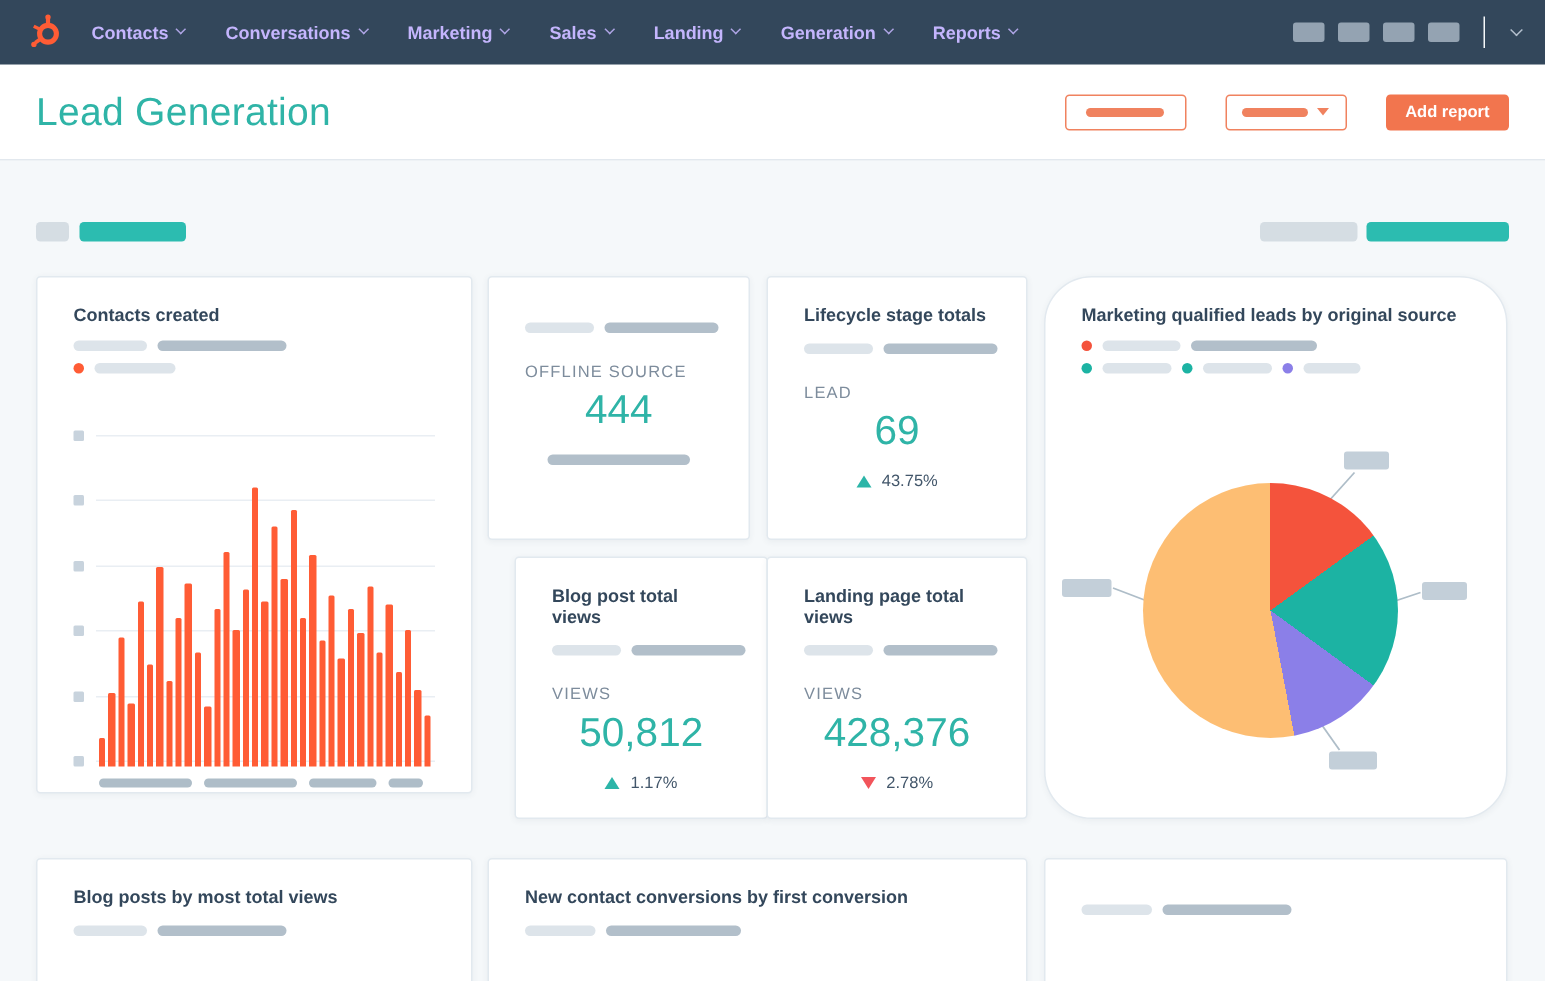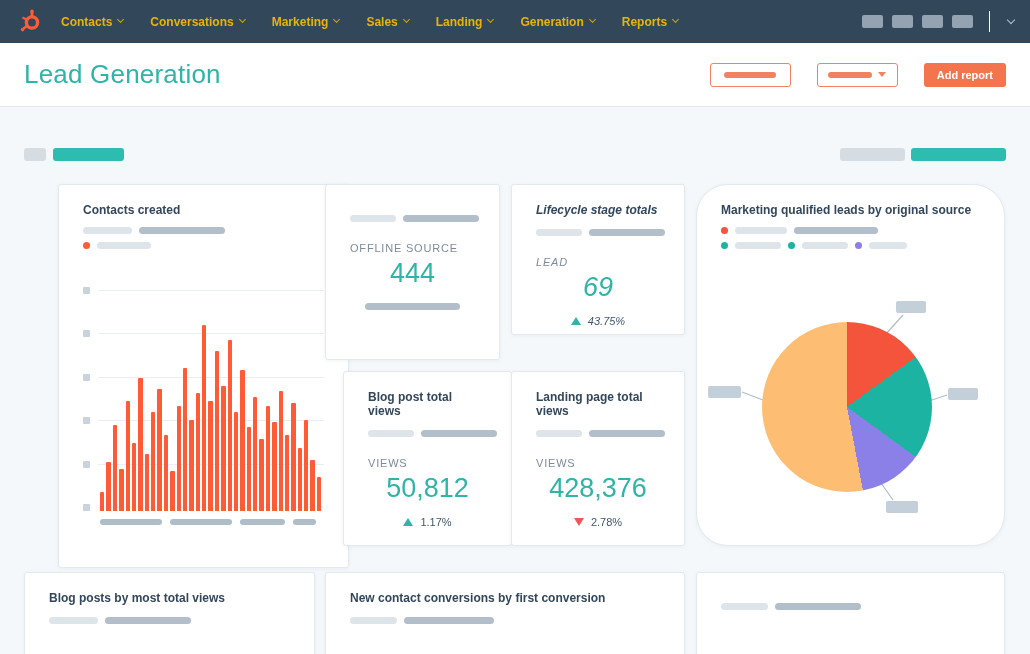--- a/index.html
+++ b/index.html
@@ -4,21 +4,21 @@
 <style>
   * { margin:0; padding:0; box-sizing:border-box; }
   body { font-family:"Liberation Sans", sans-serif; background:#e8ecf0; }
   .page { position:relative; width:1030px; height:654px; background:#f5f8fa; overflow:hidden; }
 
   
   .topnav { position:absolute; top:0; left:0; right:0; height:43px; background:#33475b;
             display:flex; align-items:center; padding:0 16px; z-index:5; }
   .logo { display:flex; align-items:center; margin-right:18px; cursor:pointer; }
   .nav-items { display:flex; gap:27px; align-items:center; }
-  .nav-item { display:flex; align-items:center; color:#eab308; font-size:12px; font-weight:600;
+  .nav-item { display:flex; align-items:center; color:#c4b5fd; font-size:12px; font-weight:600;
               cursor:pointer; text-decoration:none; white-space:nowrap; }
   .caret { display:inline-block; width:5px; height:5px; border-right:1.6px solid currentColor;
            border-bottom:1.6px solid currentColor; transform:rotate(45deg); margin-left:6px;
            position:relative; top:-2px; opacity:.85; }
   .nav-right { margin-left:auto; display:flex; align-items:center; gap:9px; }
   .nav-ph { width:21px; height:13px; background:#94a3b2; border-radius:2px; cursor:pointer; }
   .nav-divider { width:1px; height:21px; background:#f5f8fa; margin:0 7px; }
   .nav-right .caret { width:6px; height:6px; color:#cbd6e2; margin-left:2px; }
 
   
@@ -160,21 +160,21 @@
     <div class="fl-left">
       <span class="pill pill-gray" style="width:22px;"></span>
       <span class="pill pill-teal" style="width:71px;"></span>
     </div>
     <div class="fl-right">
       <span class="pill pill-gray" style="width:65px;"></span>
       <span class="pill pill-teal" style="width:95px;"></span>
     </div>
   </div>
 
-  <section class="card" style="left:24px; top:184px; width:291px; height:384px;margin-left:34px;">
+  <section class="card" style="left:24px; top:184px; width:291px; height:345px;">
     <div class="card-title">Contacts created</div>
     <div class="legend">
       <div class="legend-row">
         <span class="ph ph-light" style="width:49px;"></span>
         <span class="ph ph-dark" style="width:86px;"></span>
       </div>
       <div class="legend-row">
         <span class="dot" style="background:#ff5c35;"></span>
         <span class="ph ph-light" style="width:54px;"></span>
       </div>
@@ -257,21 +257,21 @@
       <span class="ph ph-light" style="width:46px;"></span>
       <span class="ph ph-dark" style="width:76px;"></span>
     </div>
     <div class="m-label">OFFLINE SOURCE</div>
     <div class="m-value">444</div>
     <div class="m-bottom">
       <span class="ph ph-dark" style="width:95px;"></span>
     </div>
   </section>
 
-  <section class="card" style="left:511px; top:184px; width:174px; height:151px;font-style:italic;">
+  <section class="card" style="left:511px; top:184px; width:174px; height:176px;">
     <div class="card-title">Lifecycle stage totals</div>
     <div class="m-phrow">
       <span class="ph ph-light" style="width:46px;"></span>
       <span class="ph ph-dark" style="width:76px;"></span>
     </div>
     <div class="m-label">LEAD</div>
     <div class="m-value">69</div>
     <div class="m-change">
       <i class="tri-up"></i>
       <span>43.75%</span>

